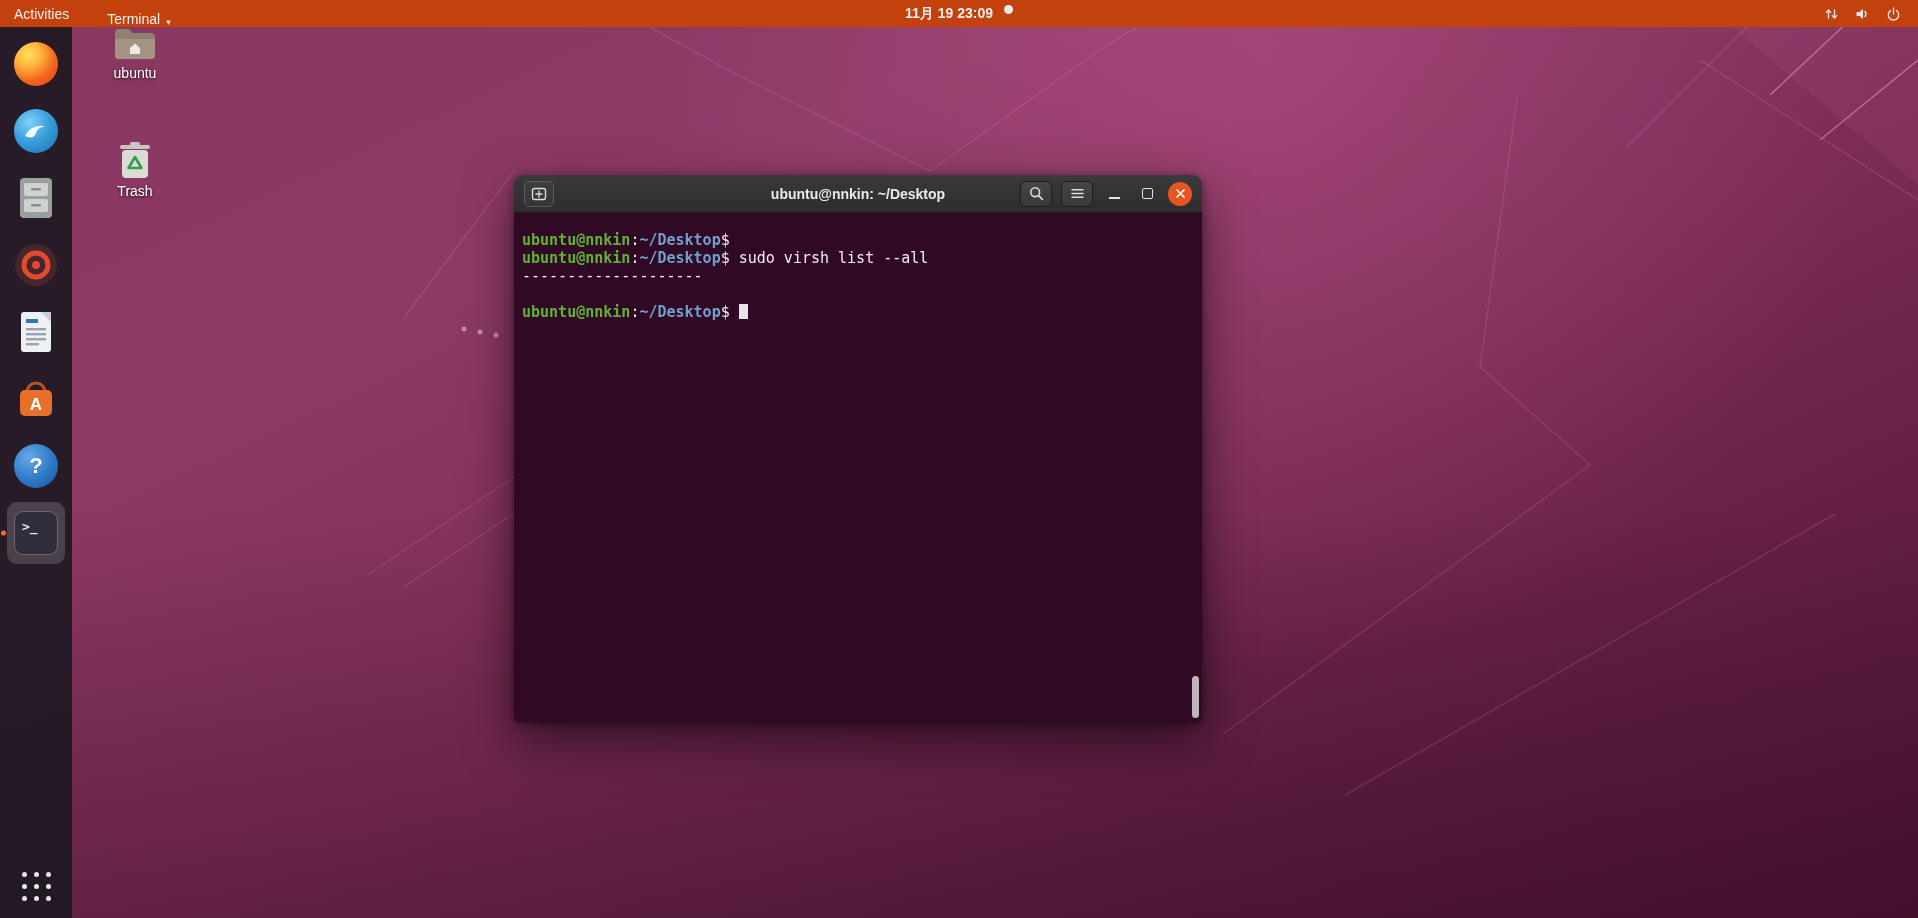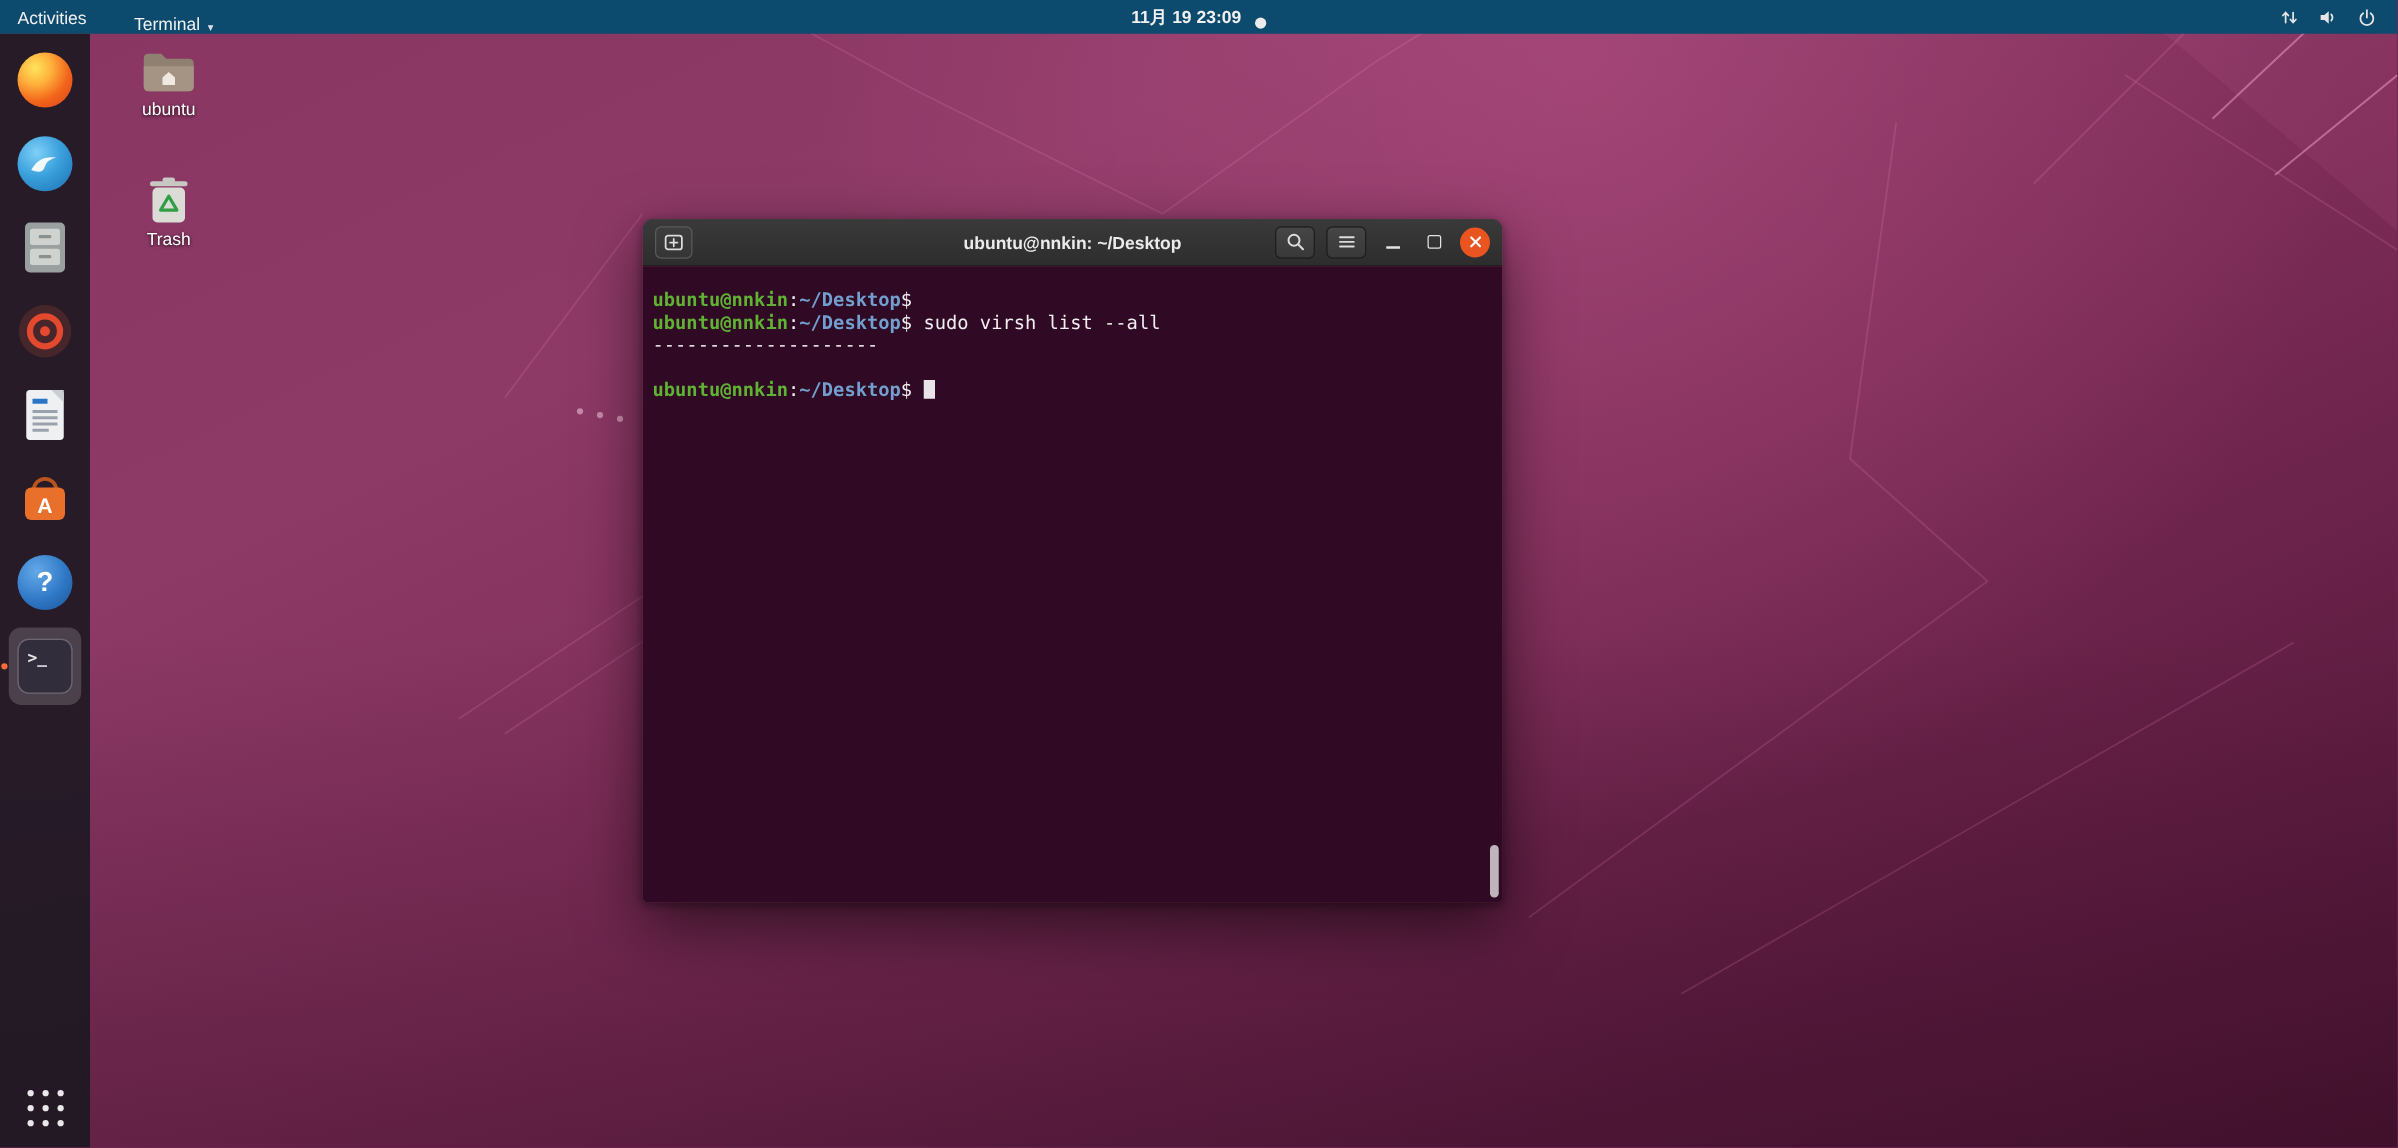--- a/index.html
+++ b/index.html
@@ -7,26 +7,26 @@
   body{position:relative;font-family:"Liberation Sans",sans-serif;background:#6d2450}
 
   
   .wallpaper{position:absolute;inset:0;z-index:0;background:
     radial-gradient(circle at 66% 6%, rgba(255,125,190,.22), rgba(255,125,190,0) 40%),
     linear-gradient(to bottom, rgba(30,4,20,0) 55%, rgba(30,4,20,.28) 100%),
     linear-gradient(155deg,#8a3663 0%,#8e3a67 28%,#7c2c57 55%,#5e1c41 82%,#4e1534 100%);}
   .wallpaper svg{position:absolute;inset:0}
 
   
-  .top-bar{position:absolute;top:0;left:0;right:0;height:27px;background:#0c4a6e;color:#f1f1f1;
+  .top-bar{position:absolute;top:0;left:0;right:0;height:27px;background:#c2410c;color:#f1f1f1;
     display:flex;align-items:center;z-index:40;font-size:14px}
   .activities{padding:0 14px;height:100%;display:flex;align-items:center;cursor:default}
   .app-menu{margin-left:24px;display:flex;align-items:flex-end;gap:6px;height:100%}
   .caret{font-size:9px;opacity:.9}
-  .clock-group{position:absolute;left:50%;transform:translateX(-50%);display:flex;align-items:flex-end;gap:11px;font-weight:bold}
+  .clock-group{position:absolute;left:50%;transform:translateX(-50%);display:flex;align-items:flex-start;gap:11px;font-weight:bold}
   .rec-dot{width:9px;height:9px;border-radius:50%;background:#ececec}
   .status{position:absolute;right:0;height:100%;display:flex;align-items:center;gap:14px;padding:0 16px}
 
   
   .dock{position:absolute;left:0;top:27px;bottom:0;width:72px;background:rgba(28,24,33,.9);z-index:30;
     display:flex;flex-direction:column;align-items:center;padding-top:6px}
   .dock-item{width:58px;height:62px;display:flex;align-items:center;justify-content:center;
     position:relative;margin-bottom:5px;border-radius:10px}
   .dock-item.active{background:rgba(255,255,255,.17)}
   .running-dot{position:absolute;left:-6px;top:50%;transform:translateY(-50%);width:5px;height:5px;border-radius:50%;background:#ff6b35}
@@ -38,21 +38,21 @@
   .term-badge{width:44px;height:44px;border-radius:9px;background:#322d3a;border:1px solid rgba(255,255,255,.28);
     padding:5px 0 0 7px}
   .term-glyph{font-family:"DejaVu Sans Mono",monospace;font-size:13px;font-weight:bold;color:#eae6ea}
   .show-apps{position:absolute;bottom:12px;left:50%;transform:translateX(-50%);width:44px;height:40px;
     display:flex;align-items:center;justify-content:center;border-radius:8px}
   .dots{display:grid;grid-template-columns:repeat(3,5px);gap:7px}
   .dots i{width:5px;height:5px;border-radius:50%;background:#e9e7ea;display:block}
 
   
   .desktop-icon{position:absolute;width:86px;text-align:center;z-index:5}
-  #icon-home{left:92px;top:38px}
+  #icon-home{left:92px;top:24px}
   #icon-trash{left:92px;top:140px}
   .di-art{display:block;margin:0 auto}
   .di-label{margin-top:3px;font-size:14px;color:#fff;text-shadow:0 1px 3px rgba(0,0,0,.9)}
 
   
   .window{position:absolute;left:514px;top:175px;width:688px;height:547px;z-index:20;
     border-radius:9px 9px 5px 5px;overflow:hidden;
     box-shadow:0 18px 50px rgba(0,0,0,.55), 0 2px 8px rgba(0,0,0,.4)}
   .titlebar{height:38px;background:linear-gradient(#3a3a3a,#2d2d2d);border-bottom:1px solid #1f1f1f;
     position:relative;display:flex;align-items:center}

